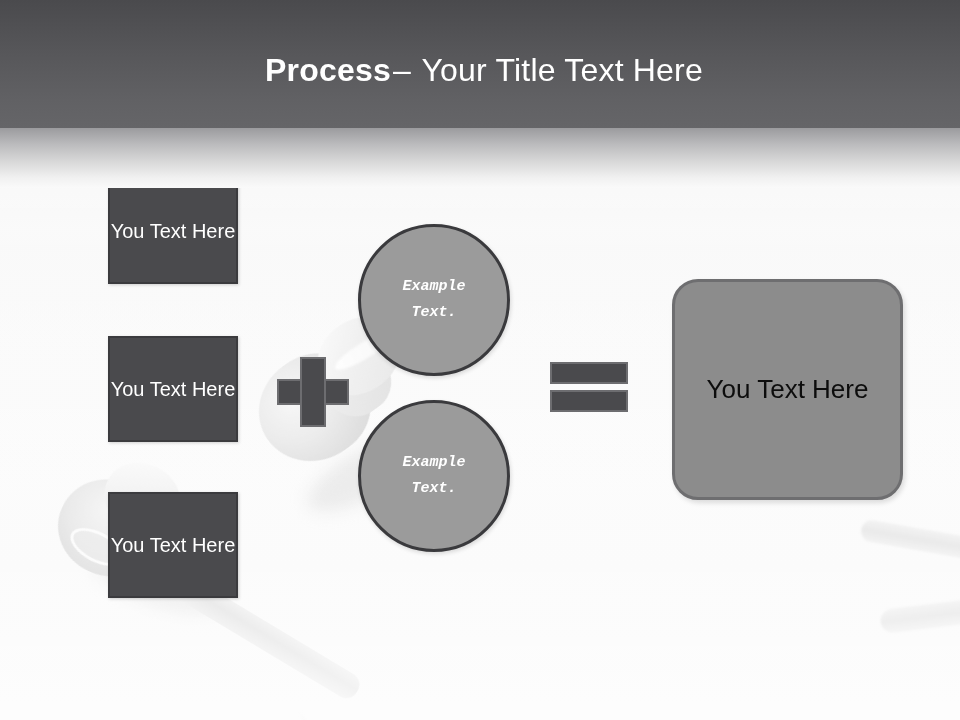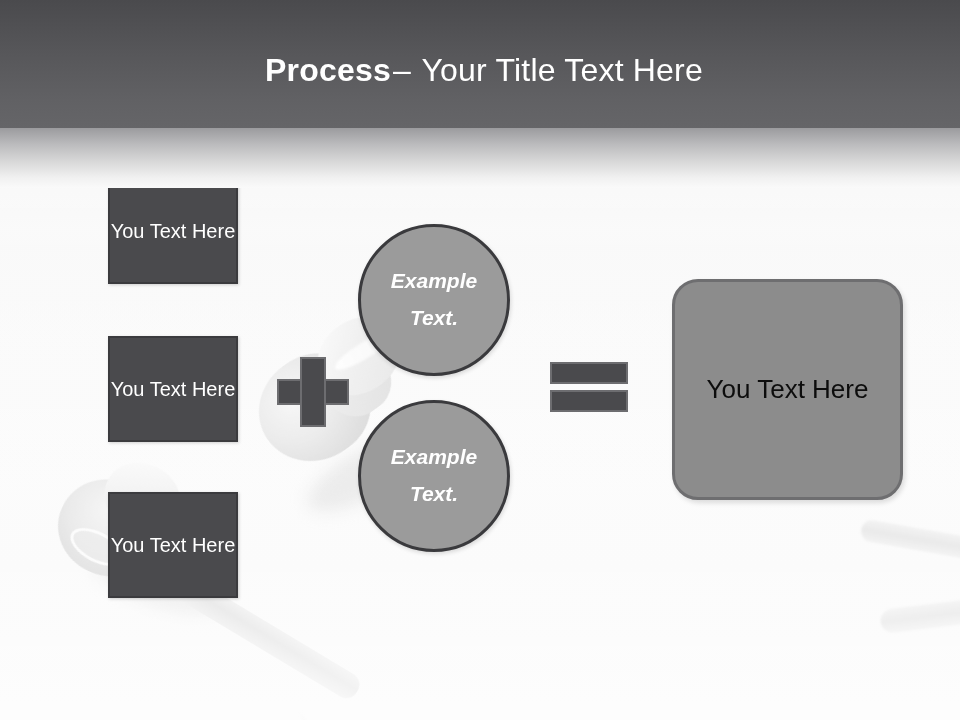--- a/index.html
+++ b/index.html
@@ -231,30 +231,31 @@
   .box-2 { left: 108px; top: 336px; height: 106px; }
   .box-3 { left: 108px; top: 492px; height: 106px; }
 
   .circle {
     position: absolute;
     width: 152px; height: 152px;
     border-radius: 50%;
     background: #9b9b9b;
     border: 3px solid #3a3a3d;
     color: #ffffff;
-    font-size: 21px;
+    font-size: 15px;
     font-weight: 700;
     font-style: italic;
     line-height: 1.75;
     text-align: center;
     display: flex;
     align-items: center;
     justify-content: center;
     box-sizing: border-box;
     box-shadow: 1px 2px 4px rgba(0,0,0,0.14);
+    font-family: Liberation Mono, monospace;
   }
   .circle-1 { left: 358px; top: 224px; }
   .circle-2 { left: 358px; top: 400px; }
 
   
   .plus {
     position: absolute;
     left: 277px; top: 357px;
     width: 72px; height: 70px;
   }

